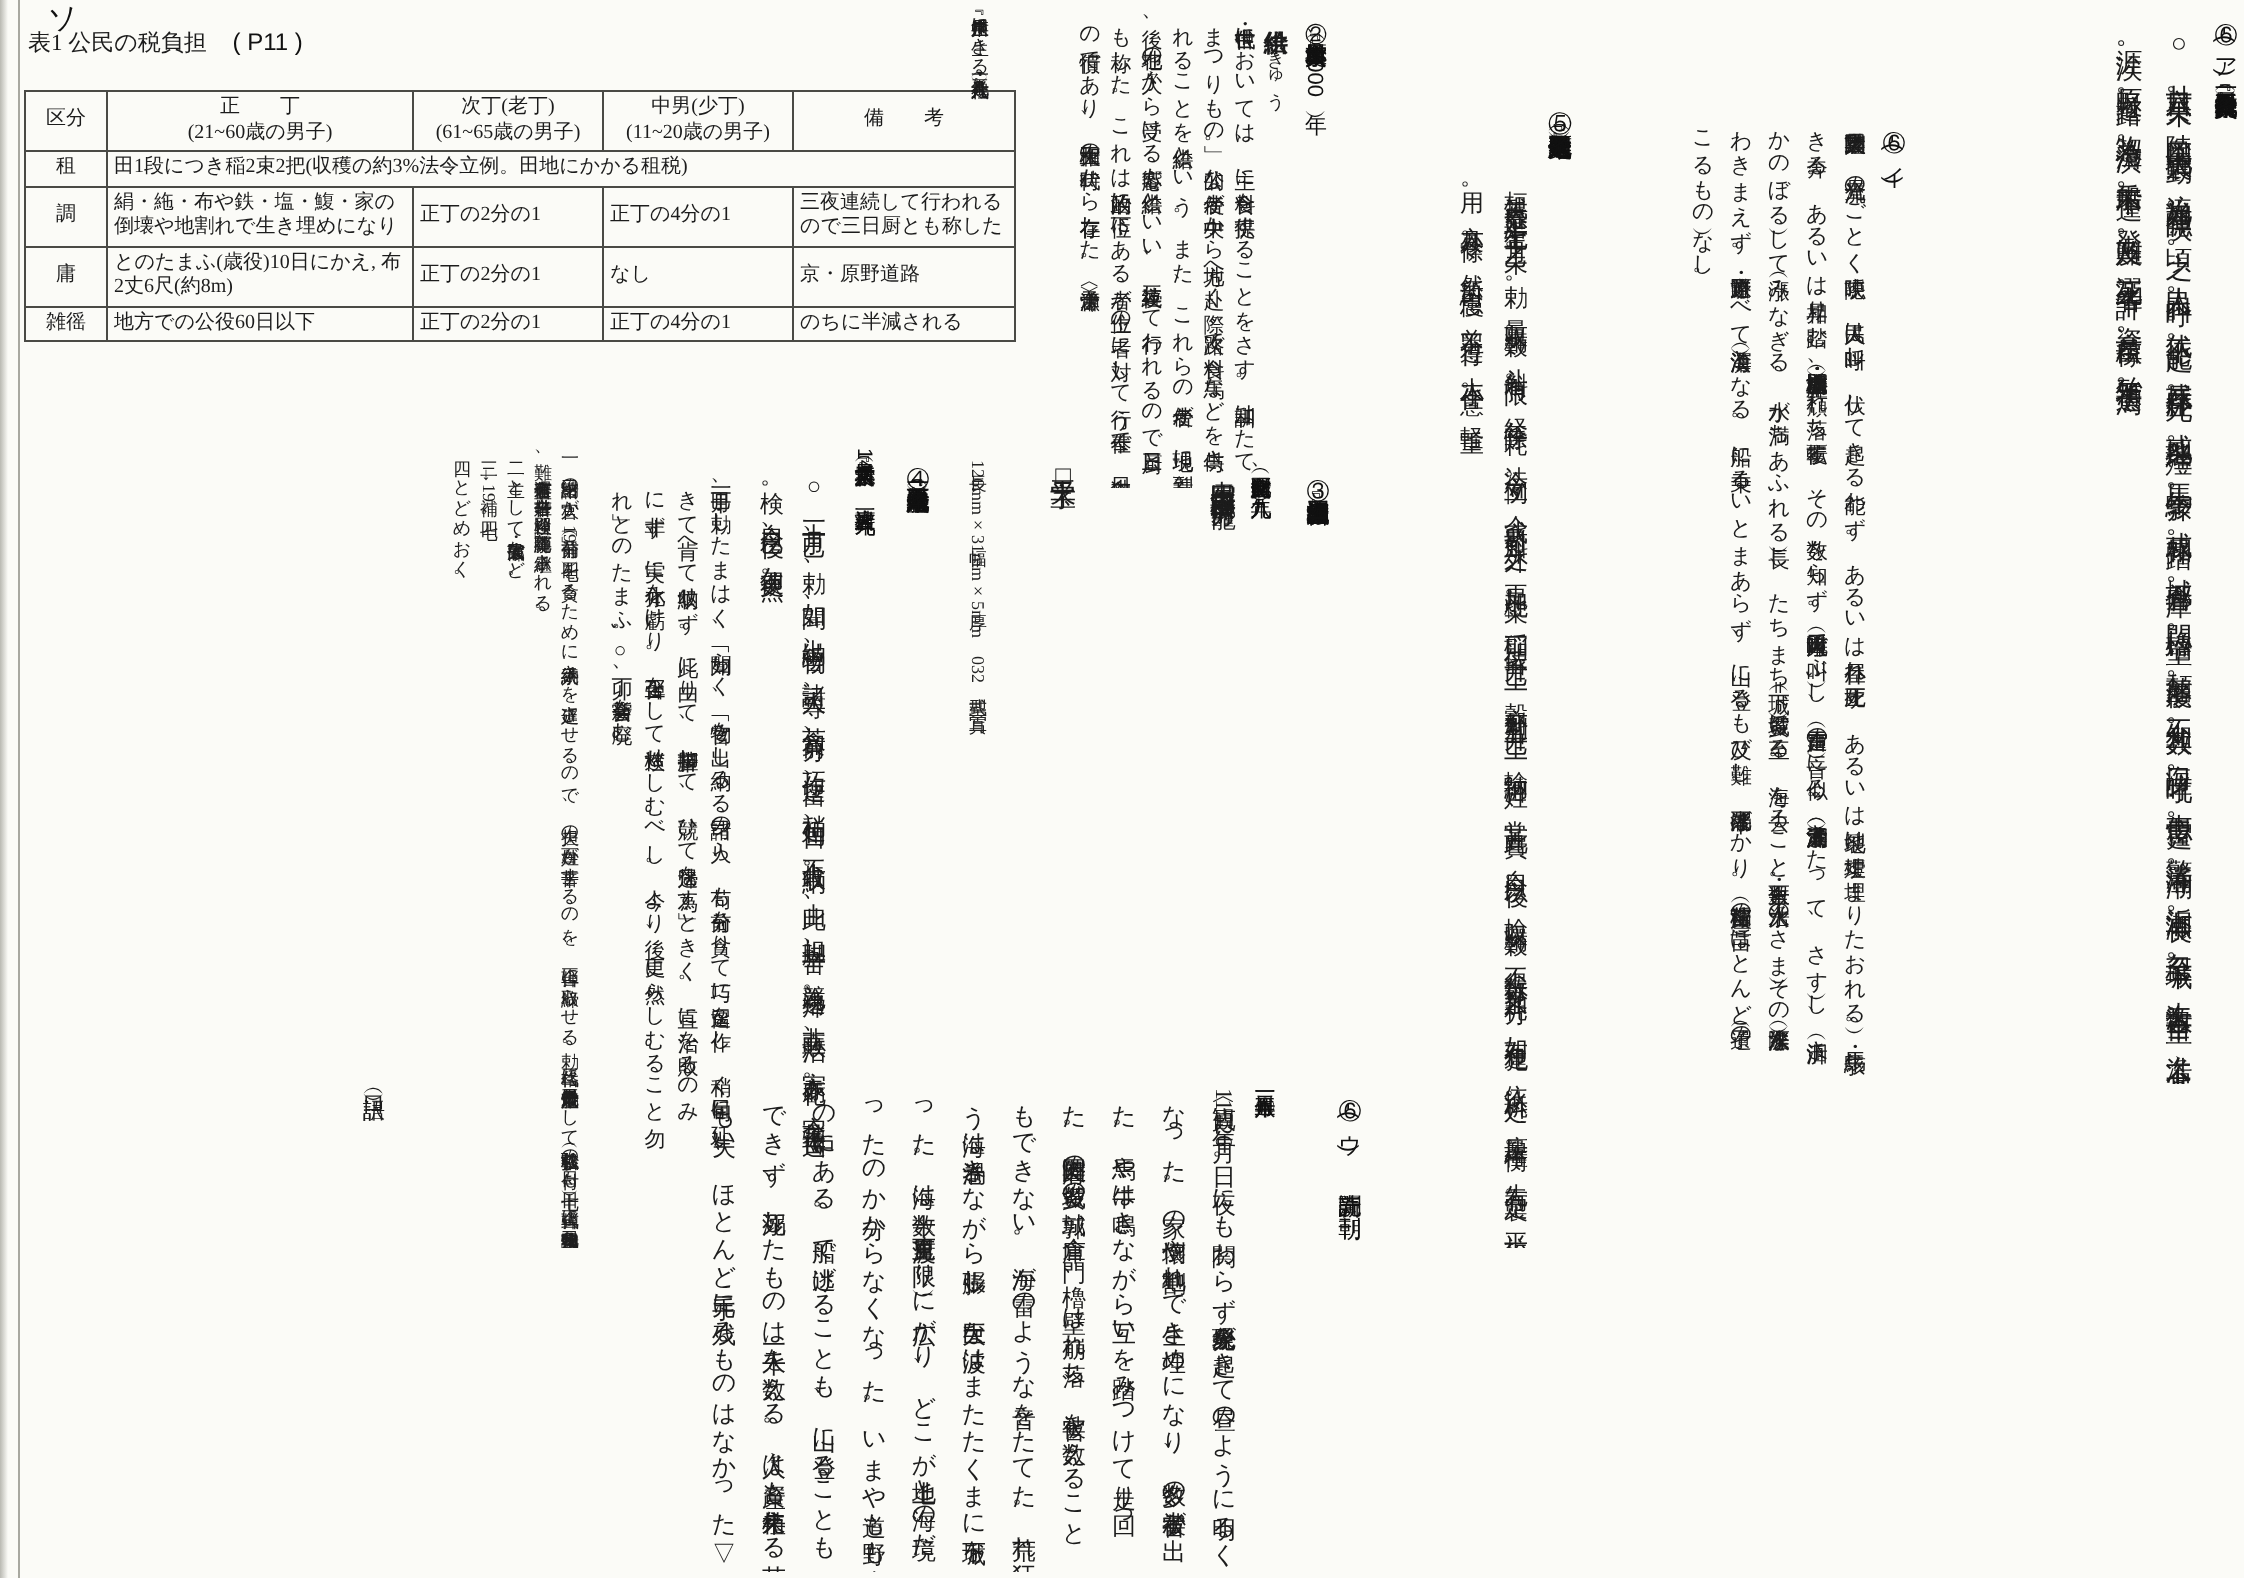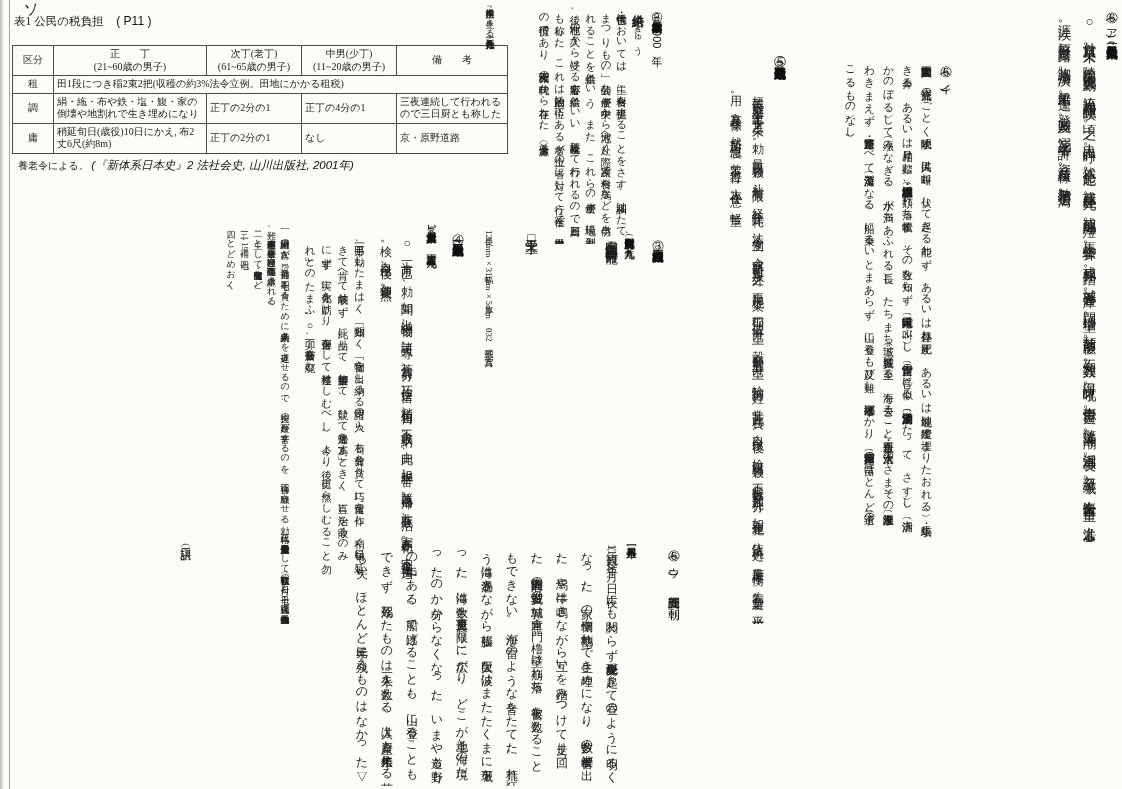--- a/index.html
+++ b/index.html
@@ -119,31 +119,34 @@
       </tr>
       <tr>
         <th class="rowname">調</th>
         <td>絹・絁・布や鉄・塩・鰒・家の倒壊や地割れで生き埋めになり</td>
         <td>正丁の2分の1</td>
         <td>正丁の4分の1</td>
         <td>三夜連続して行われるので三日厨とも称した</td>
       </tr>
       <tr>
         <th class="rowname">庸</th>
-        <td>稍延旬日(歳役)10日にかえ, 布2丈6尺(約8m)</td>
+        <td>とのたまふ(歳役)10日にかえ, 布2丈6尺(約8m)</td>
         <td>正丁の2分の1</td>
         <td>なし</td>
         <td>京・原野道路</td>
       </tr>
+      <tr>
+        <th class="rowname">雑徭</th>
+        <td>地方での公役60日以下</td>
+        <td>正丁の2分の1</td>
+        <td>正丁の4分の1</td>
+        <td>のちに半減される</td>
+      </tr>
     </tbody>
       </table>
-    <div class="tbl-caption">
-      <span>養老令による。</span>
-      <span class="hand">(『新体系日本史』2 法社会史, 山川出版社, 2001年)</span>
-    </div>
   </section>
 
   <section class="sec sec2 v">
     <p class="s2h hand">
       <span>②</span><span>『日本歴史大事典』（小学館、2000年）</span>
     </p>
     <div class="s2entry">
       <p class="head">
         <b>供給</b>
         <span class="rd">くきゅう</span>

